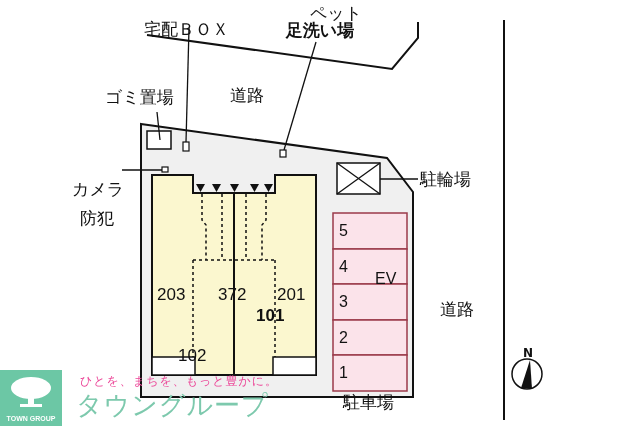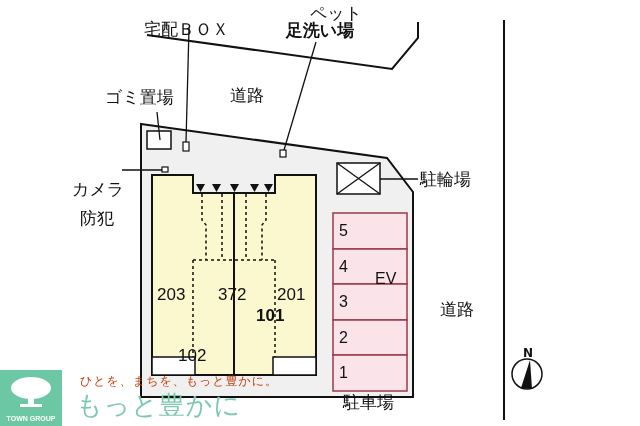--- a/index.html
+++ b/index.html
@@ -4,21 +4,21 @@
 <style>
   html, body { margin:0; padding:0; background:#ffffff; }
   body { width:640px; height:426px; overflow:hidden; position:relative; font-family:"DejaVu Sans", sans-serif; }
   svg { position:absolute; left:0; top:0; }
   .lbl { position:absolute; color:#111; font-size:17px; line-height:19px; white-space:nowrap; }
   .lbl.c { text-align:center; }
   .unit { position:absolute; font-size:17px; color:#111; font-family:"Liberation Sans", sans-serif; }
   .pnum { position:absolute; font-size:16px; color:#111; font-family:"Liberation Sans", sans-serif; }
   .logo { position:absolute; left:0; top:370px; width:62px; height:56px; background:#6cc7a5; }
   .logo-text { position:absolute; left:2px; bottom:4px; width:58px; text-align:center; color:#fff; font-size:7px; font-weight:bold; font-family:"Liberation Sans", sans-serif; }
-  .tagline { position:absolute; left:80px; top:373px; font-size:12px; color:#c2410c; letter-spacing:1px; }
+  .tagline { position:absolute; left:80px; top:373px; font-size:12px; color:#ec4899; letter-spacing:1px; }
   .brand { position:absolute; left:76px; top:388px; font-size:26px; color:#7dc9ad; letter-spacing:1px; }
 </style>
 </head>
 <body>
 
 <svg width="640" height="426" viewBox="0 0 640 426">
 
   <polyline points="147,35 392,69 418,38 418,22" fill="none" stroke="#111" stroke-width="2"></polyline>
 
   <line x1="504" y1="20" x2="504" y2="420" stroke="#111" stroke-width="2"></line>
@@ -109,13 +109,13 @@
 
 <div class="logo">
   <svg width="62" height="44" viewBox="0 0 62 44">
     <ellipse cx="31" cy="18" rx="20" ry="11" fill="#fff"></ellipse>
     <rect x="28" y="22" width="6" height="14" fill="#fff"></rect>
     <rect x="20" y="34" width="22" height="3" fill="#fff"></rect>
   </svg>
   <div class="logo-text">TOWN GROUP</div>
 </div>
 <div class="tagline">ひとを、まちを、もっと豊かに。</div>
-<div class="brand">もっと豊かに</div>
+<div class="brand">タウングループ</div>
 
 </body></html>

